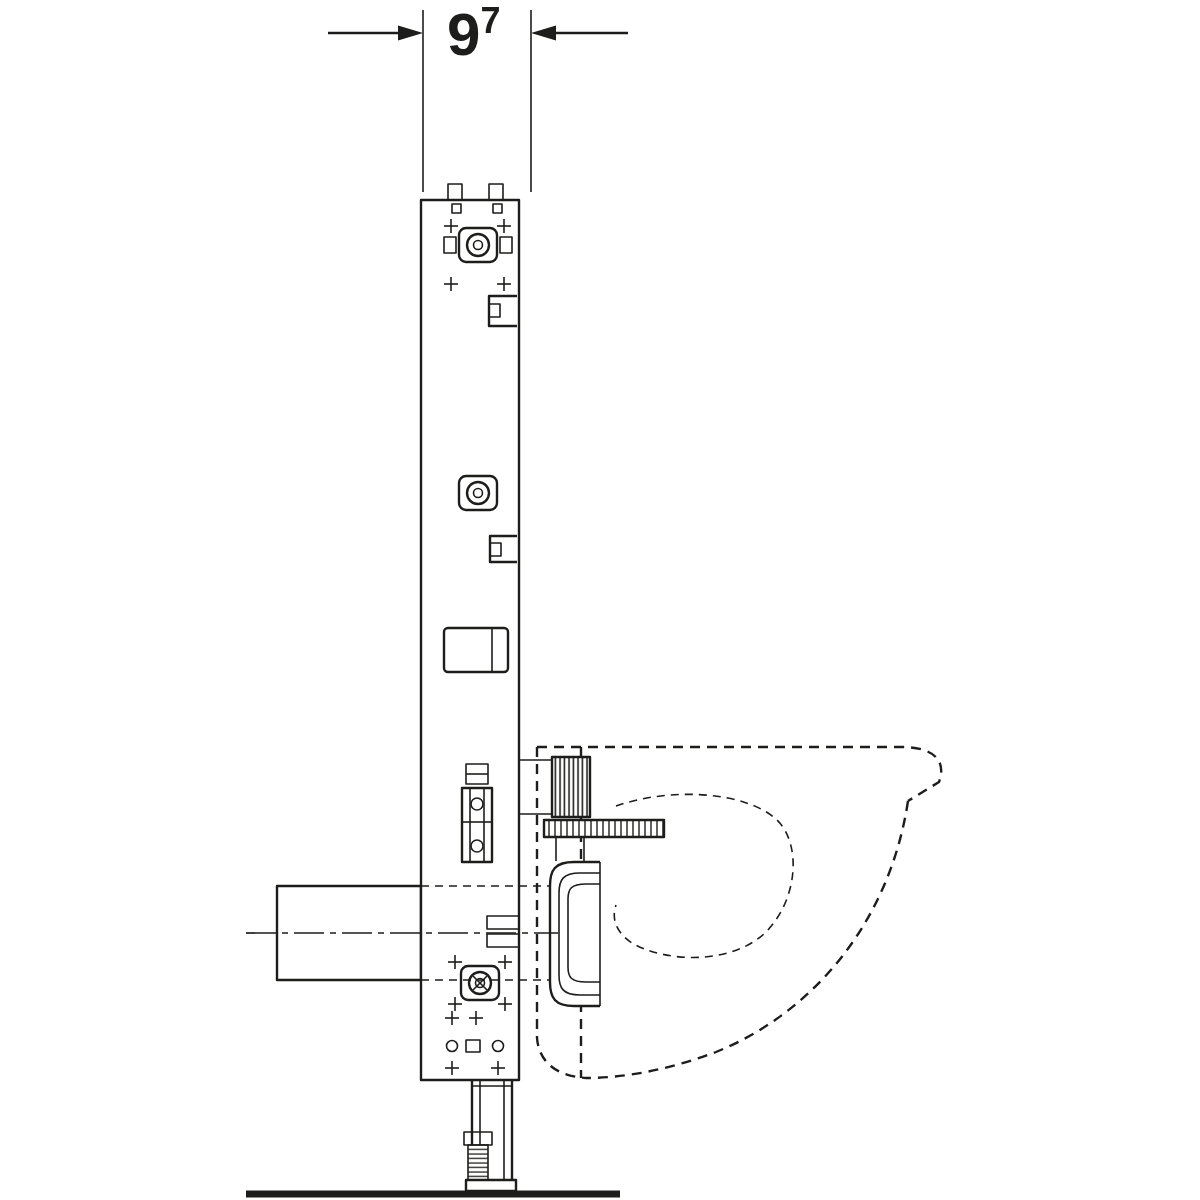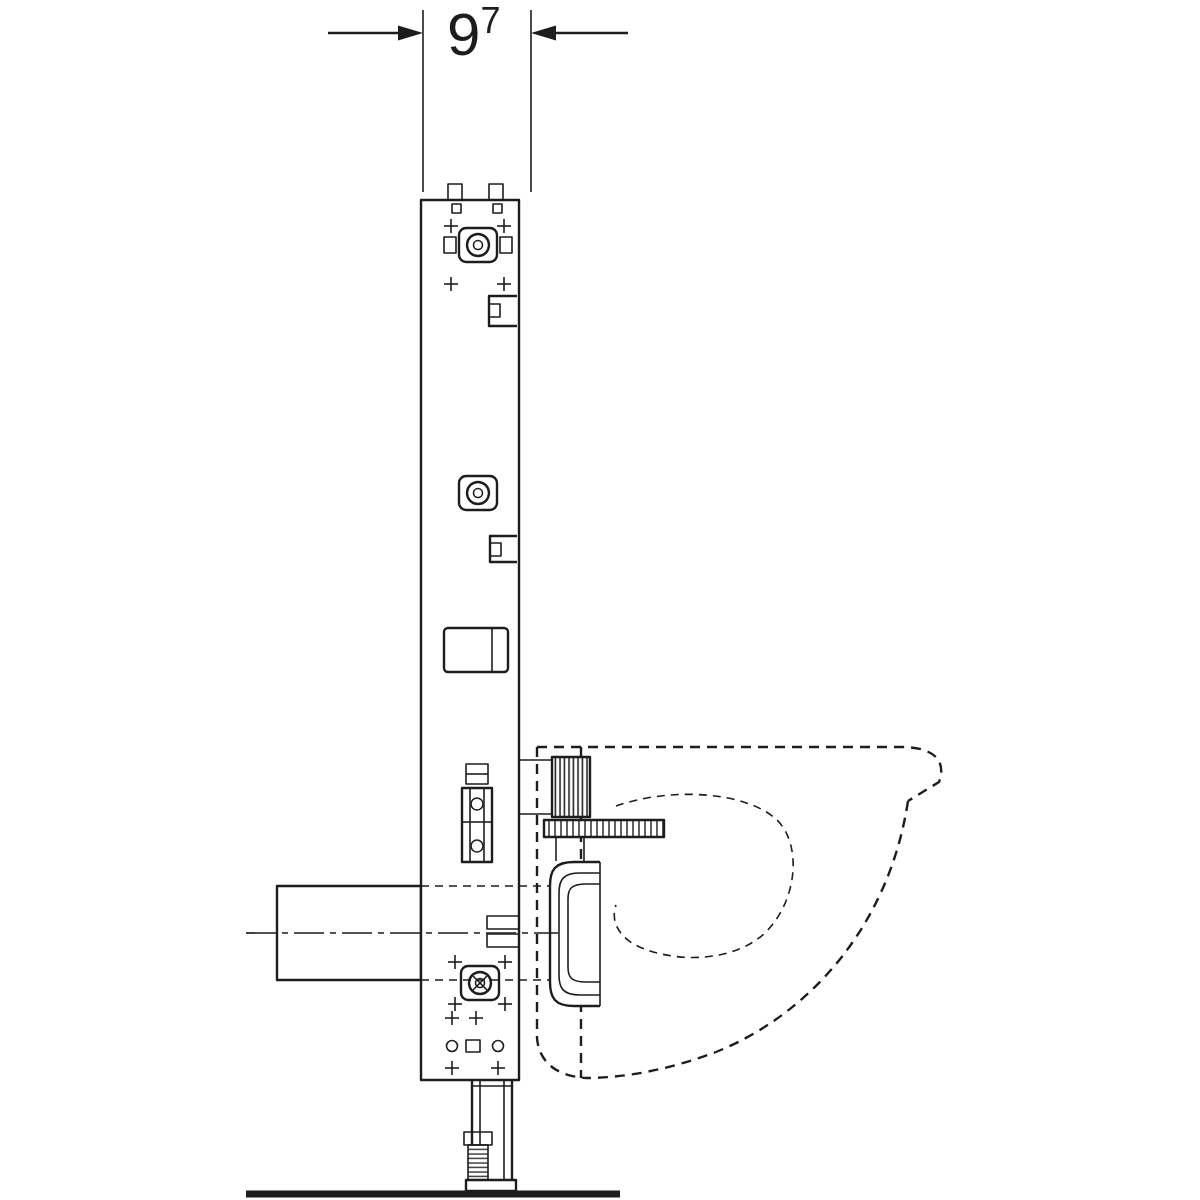--- a/index.html
+++ b/index.html
@@ -1,17 +1,17 @@
 <!DOCTYPE html>
 <html><head>
 <meta charset="utf-8">
 <style>
   html,body{margin:0;padding:0;background:#ffffff;}
   .stage{width:1200px;height:1200px;position:relative;background:#ffffff;
-         font-family:"Liberation Sans",sans-serif;overflow:hidden;}
+         font-family:"Liberation Sans",sans-serif;overflow:hidden;font-weight:bold;}
   svg{display:block;}
   .ln {fill:none;stroke:#1d1d1b;stroke-width:2.4;stroke-linejoin:round;stroke-linecap:butt;}
   .lnw{fill:#ffffff;stroke:#1d1d1b;stroke-width:2.4;stroke-linejoin:round;}
   .ln2{fill:none;stroke:#1d1d1b;stroke-width:1.6;stroke-linejoin:round;}
   .dsh{stroke-dasharray:10 7;}
   .dsh2{stroke-dasharray:8 6;}
   .cln{stroke-dasharray:30 6 6 6;stroke-width:1.7;}
   .blk{fill:#1d1d1b;stroke:none;}
   .flr{stroke:#1d1d1b;stroke-width:7;fill:none;}
   .dimtxt{fill:#1d1d1b;font-size:60px;}

